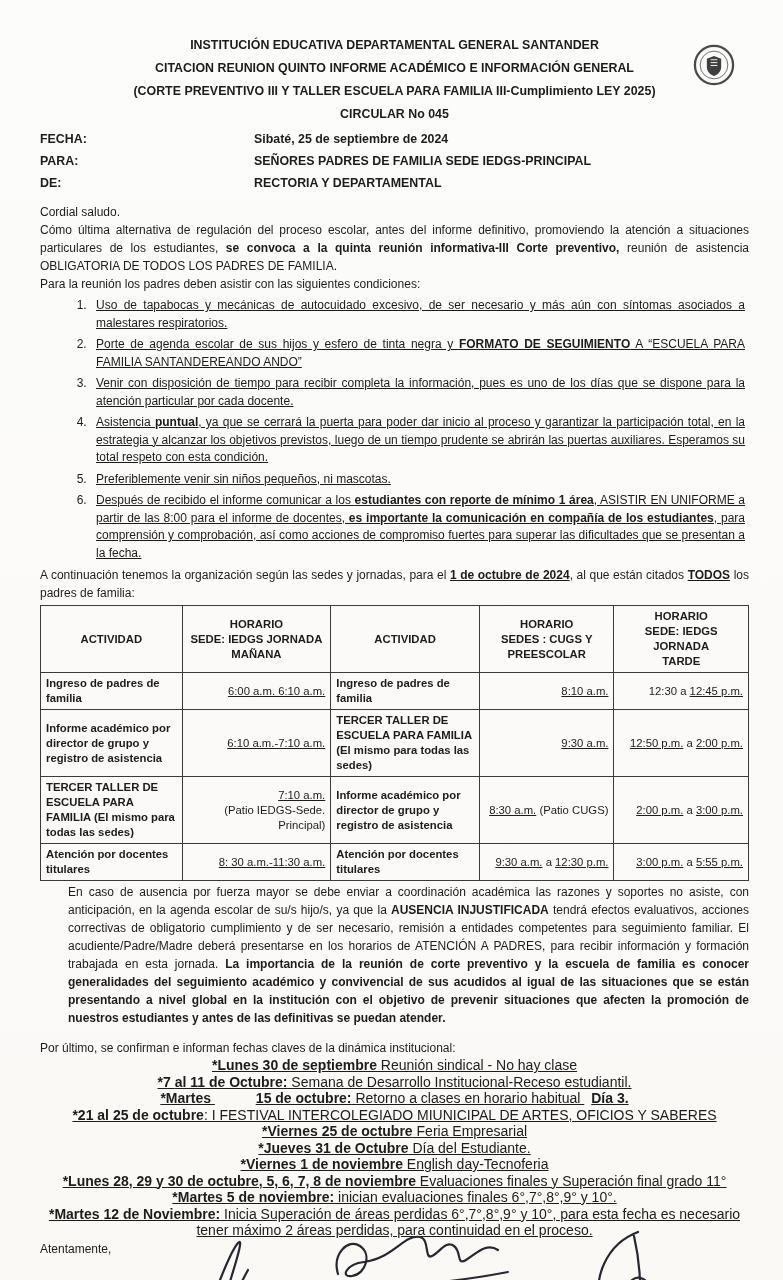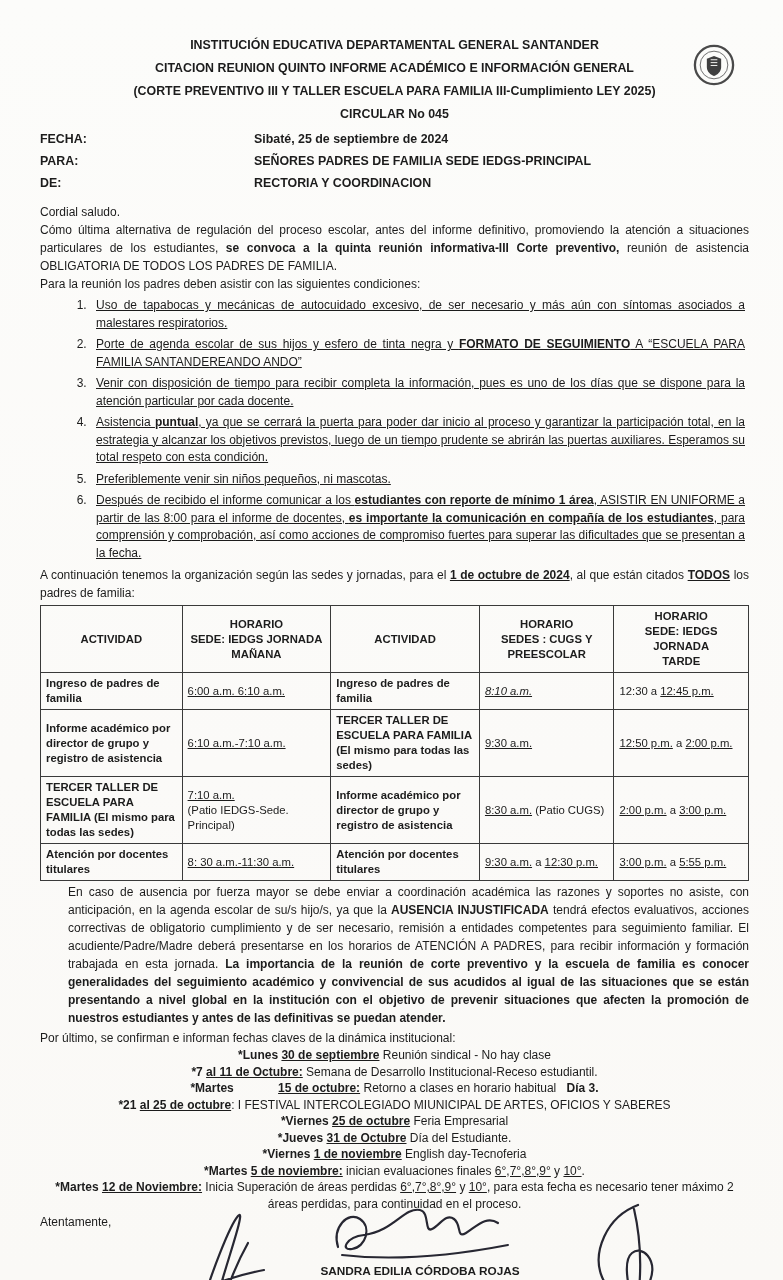--- a/index.html
+++ b/index.html
@@ -16,24 +16,24 @@
   .mlab{width:214px;flex:none;}
   p{margin:0;font-size:12px;line-height:18px;}
   .greeting{margin-top:9px;}
   .just{text-align:justify;}
   ol{margin:0;padding-left:46px;font-size:12px;line-height:17.5px;}
   ol li{text-align:justify;padding-left:6px;margin:4px;text-decoration:underline;}
   table{width:100%;border-collapse:collapse;table-layout:fixed;margin:3px 0 2px 0;}
   th,td{border:1px solid #3a3a3a;padding:3px 5px;font-size:11.3px;line-height:15px;vertical-align:middle;}
   th{text-align:center;white-space:pre-line;font-weight:700;}
   td.c-act{text-align:left;font-weight:700;}
-  td.c-time{text-align:left;white-space:pre-line;}
+  td.c-time{text-align:right;white-space:pre-line;}
   .absence{text-align:justify;margin-top:2px;margin-left:28px;}
-  .dates-intro{margin-top:2px;}
-  .dates{text-align:center;font-size:12px;line-height:16.5px;}
+  .dates-intro{margin-top:12px;}
+  .dates{text-align:center;font-size:14px;line-height:16.5px;text-decoration:underline;}
   .closing{margin-top:1px;}
   .sigs{position:relative;height:118px;margin-top:2px;}
   .sig-col{position:absolute;text-align:center;font-weight:700;font-size:11.8px;line-height:16px;}
   .sig-center{left:230px;width:300px;top:30px;}
   .scribble{position:absolute;pointer-events:none;}
   .scr-center{left:290px;top:-36px;}
   .scr-left{left:130px;top:-24px;}
   .scr-right{left:540px;top:-34px;}
 </style>
 </head>
@@ -61,21 +61,21 @@
     <div class="mrow">
       <span class="mlab">FECHA:</span>
       <span class="mval">Sibaté, 25 de septiembre de  2024</span>
     </div>
     <div class="mrow">
       <span class="mlab">PARA:</span>
       <span class="mval">SEÑORES PADRES DE FAMILIA SEDE IEDGS-PRINCIPAL</span>
     </div>
     <div class="mrow">
       <span class="mlab">DE:</span>
-      <span class="mval">RECTORIA Y COORDINACION</span>
+      <span class="mval">RECTORIA Y DEPARTAMENTAL</span>
     </div>
   </div>
 
   <p class="greeting">Cordial saludo.</p>
 
   <p class="just"><span>Cómo última alternativa de regulación del proceso escolar, antes del informe definitivo, promoviendo la atención a situaciones particulares de los estudiantes, </span><span style="font-weight: 700;">se convoca a la quinta reunión informativa-III Corte preventivo,</span><span> reunión de asistencia OBLIGATORIA DE TODOS LOS PADRES DE FAMILIA.</span></p>
 
   <p>Para la reunión los padres deben asistir con las siguientes condiciones:</p>
 
   <ol>
@@ -108,21 +108,21 @@
 SEDES : CUGS Y
 PREESCOLAR</th>
       <th>HORARIO
 SEDE: IEDGS JORNADA
 TARDE</th>
     </tr>
     <tr>
       <td class="c-act"><span>Ingreso de padres de familia</span></td>
       <td class="c-time"><span style="text-decoration: underline;">6:00 a.m. 6:10 a.m.</span></td>
       <td class="c-act"><span>Ingreso de padres de familia</span></td>
-      <td class="c-time"><span style="text-decoration: underline; font-style: italic;">8:10 a.m.</span></td>
+      <td class="c-time"><span style="text-decoration: underline;">8:10 a.m.</span></td>
       <td class="c-time"><span style="">12:30</span><span> a </span><span style="text-decoration: underline;">12:45 p.m.</span></td>
     </tr>
     <tr>
       <td class="c-act"><span>Informe académico por director de grupo y registro de asistencia</span></td>
       <td class="c-time"><span style="text-decoration: underline;">6:10 a.m.-7:10 a.m.</span></td>
       <td class="c-act"><span>TERCER TALLER DE ESCUELA PARA FAMILIA (El mismo para todas las sedes)</span></td>
       <td class="c-time"><span style="text-decoration: underline;">9:30 a.m.</span></td>
       <td class="c-time"><span style="text-decoration: underline;">12:50 p.m.</span><span> a </span><span style="text-decoration: underline;">2:00 p.m.</span></td>
     </tr>
     <tr>
@@ -148,20 +148,21 @@
   <p class="dates-intro">Por último, se confirman e informan fechas claves de la dinámica institucional:</p>
 
   <div class="dates">
     <div><span style="font-weight: 700;">*Lunes </span><span style="font-weight: 700; text-decoration: underline;">30 de septiembre</span><span> Reunión sindical - No hay clase</span></div>
     <div><span style="font-weight: 700;">*7 </span><span style="font-weight: 700; text-decoration: underline;">al 11 de Octubre:</span><span> Semana de Desarrollo Institucional-Receso estudiantil.</span></div>
     <div><span style="font-weight: 700;">*Martes </span><span style="font-weight: 700; text-decoration: underline; margin-left: 41px;">15 de octubre:</span><span> Retorno a clases en horario habitual </span><span style="font-weight: 700; padding-left: 7px;">Día 3.</span></div>
     <div><span style="font-weight: 700;">*21 </span><span style="font-weight: 700; text-decoration: underline;">al 25 de octubre</span><span>: I FESTIVAL INTERCOLEGIADO MIUNICIPAL DE ARTES, OFICIOS Y SABERES</span></div>
     <div><span style="font-weight: 700;">*Viernes </span><span style="font-weight: 700; text-decoration: underline;">25 de octubre</span><span> Feria Empresarial</span></div>
     <div><span style="font-weight: 700;">*Jueves </span><span style="font-weight: 700; text-decoration: underline;">31 de Octubre</span><span> Día del Estudiante.</span></div>
     <div><span style="font-weight: 700;">*Viernes </span><span style="font-weight: 700; text-decoration: underline;">1 de noviembre</span><span> English day-Tecnoferia</span></div>
+    <div><span style="font-weight: 700;">*Lunes 28, 29 y </span><span style="font-weight: 700; text-decoration: underline;">30 de octubre,</span><span style="font-weight: 700;"> 5, 6, 7, </span><span style="font-weight: 700; text-decoration: underline;">8 de noviembre</span><span> Evaluaciones finales y Superación final grado </span><span style="text-decoration: underline;">11°</span></div>
     <div><span style="font-weight: 700;">*Martes </span><span style="font-weight: 700; text-decoration: underline;">5 de noviembre:</span><span> inician evaluaciones finales </span><span style="text-decoration: underline;">6°,7°,8°,9°</span><span> y </span><span style="text-decoration: underline;">10°</span><span>.</span></div>
     <div><span style="font-weight: 700;">*Martes </span><span style="font-weight: 700; text-decoration: underline;">12 de Noviembre:</span><span> Inicia Superación de áreas perdidas </span><span style="text-decoration: underline;">6°,7°,8°,9°</span><span> y </span><span style="text-decoration: underline;">10°</span><span>, para esta fecha es necesario tener máximo 2 áreas perdidas, para continuidad en el proceso.</span></div>
   </div>
 
   <p class="closing">Atentamente,</p>
 
   <div class="sigs">
     <div class="scribble scr-left">
       <svg width="130" height="110" viewBox="0 0 130 110">
         <path d="M30,104 C40,66 60,16 68,7 C76,-2 60,44 52,72 C46,92 58,96 72,76 M22,84 C44,75 66,66 94,61 M52,98 C58,76 68,52 78,34" fill="none" stroke="#272732" stroke-width="2.2" stroke-linecap="round"></path>

